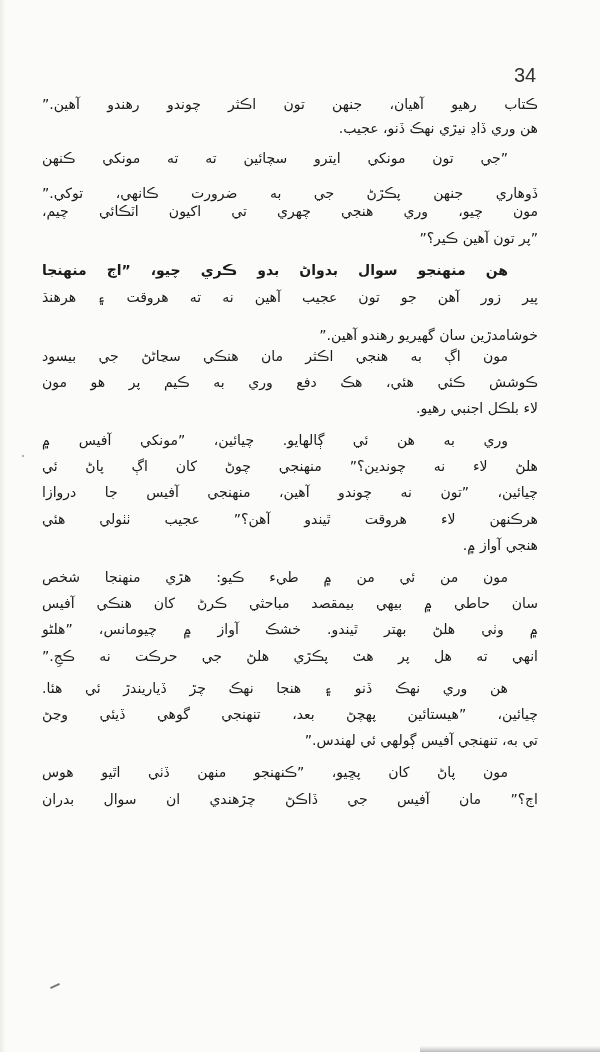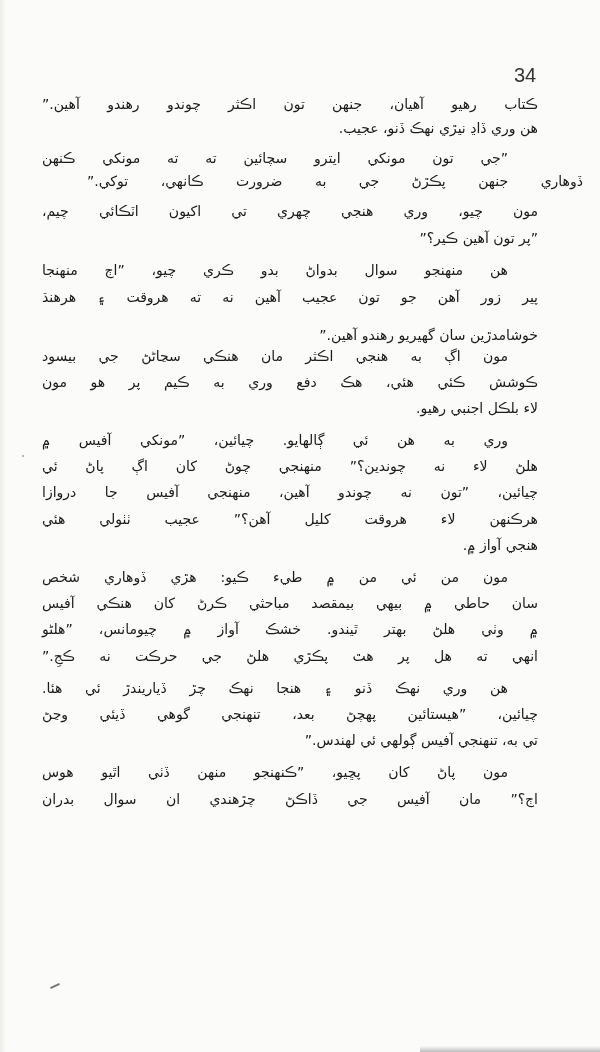--- a/index.html
+++ b/index.html
@@ -46,35 +46,35 @@
 
 <div class="page-edge-left"></div>
 <div class="page-edge-bottom"></div>
 
 <div class="page-number">34</div>
 
 <div class="text-block" id="text-block">
     <div class="line" style="top: 3px;">ڪتاب رهيو آهيان، جنهن تون اڪثر چوندو رهندو آهين.”</div>
     <div class="line last" style="top: 27px;">هن وري ڏاڍ نيڙي نهڪ ڏنو، عجيب.</div>
     <div class="line indent" style="top: 57px;">”جي تون مونکي ايترو سچائين ته ته مونکي ڪنهن</div>
-    <div class="line" style="top: 80px; margin-left: 45px;">ڏوهاري جنهن پڪڙڻ جي به ضرورت ڪانهي، توکي.”</div>
+    <div class="line" style="top: 92px;">ڏوهاري جنهن پڪڙڻ جي به ضرورت ڪانهي، توکي.”</div>
     <div class="line" style="top: 110px;">مون چيو، وري هنجي چهري تي اکيون اٽڪائي چيم،</div>
     <div class="line last" style="top: 137px;">”پر تون آهين ڪير؟”</div>
-    <div class="line indent" style="top: 169px;">هن منهنجو سوال بدواڻ بدو ڪري چيو، ”اڄ منهنجا</div>
+    <div class="line indent" style="top: 169px; font-weight: bold;">هن منهنجو سوال بدواڻ بدو ڪري چيو، ”اڄ منهنجا</div>
     <div class="line" style="top: 196px;">پير زور آهن جو تون عجيب آهين نه ته هروقت ۽ هرهنڌ</div>
     <div class="line last" style="top: 222px; margin-top: 12px;">خوشامدڙين سان گهيريو رهندو آهين.”</div>
     <div class="line indent" style="top: 255px;">مون اڳ به هنجي اڪثر مان هنڪي سڃاڻڻ جي بيسود</div>
     <div class="line" style="top: 281px;">ڪوشش ڪئي هئي، هڪ دفع وري به ڪيم پر هو مون</div>
     <div class="line last" style="top: 307px;">لاء بلڪل اجنبي رهيو.</div>
     <div class="line indent" style="top: 339px;">وري به هن ئي ڳالهايو. چيائين، ”مونکي آفيس ۾</div>
     <div class="line" style="top: 365px;">هلڻ لاء نه چوندين؟” منهنجي چوڻ کان اڳ پاڻ ئي</div>
     <div class="line" style="top: 391px;">چيائين، ”تون نه چوندو آهين، منهنجي آفيس جا دروازا</div>
-    <div class="line" style="top: 418px;">هرڪنهن لاء هروقت کليل آهن؟” عجيب ٺٺولي هئي</div>
+    <div class="line" style="top: 418px;">هرڪنهن لاء هروقت ٿيندو آهن؟” عجيب ٺٺولي هئي</div>
     <div class="line last" style="top: 444px;">هنجي آواز ۾.</div>
-    <div class="line indent" style="top: 476px;">مون من ئي من ۾ طيء ڪيو: هڙي ڏوهاري شخص</div>
+    <div class="line indent" style="top: 476px;">مون من ئي من ۾ طيء ڪيو: هڙي منهنجا شخص</div>
     <div class="line" style="top: 502px;">سان حاطي ۾ بيهي بيمقصد مباحثي ڪرڻ کان هنڪي آفيس</div>
     <div class="line" style="top: 528px;">۾ وٺي هلڻ بهتر ٿيندو. خشڪ آواز ۾ چيومانس، ”هلڻو</div>
     <div class="line" style="top: 555px;">انهي ته هل پر هٿ پڪڙي هلڻ جي حرڪت نه ڪجِ.”</div>
     <div class="line indent" style="top: 587px;">هن وري نهڪ ڏنو ۽ هنجا نهڪ چڙ ڏياريندڙ ئي هئا.</div>
     <div class="line" style="top: 613px;">چيائين، ”هيستائين پهچڻ بعد، تنهنجي گوهي ڏيئي وڃڻ</div>
     <div class="line last" style="top: 639px;">تي به، تنهنجي آفيس ڳولهي ئي لهندس.”</div>
     <div class="line indent" style="top: 671px;">مون پاڻ کان پڇيو، ”ڪنهنجو منهن ڏٺي اٿيو هوس</div>
     <div class="line" style="top: 698px;">اڄ؟” مان آفيس جي ڏاڪڻ چڙهندي ان سوال بدران</div>
   </div>
 

